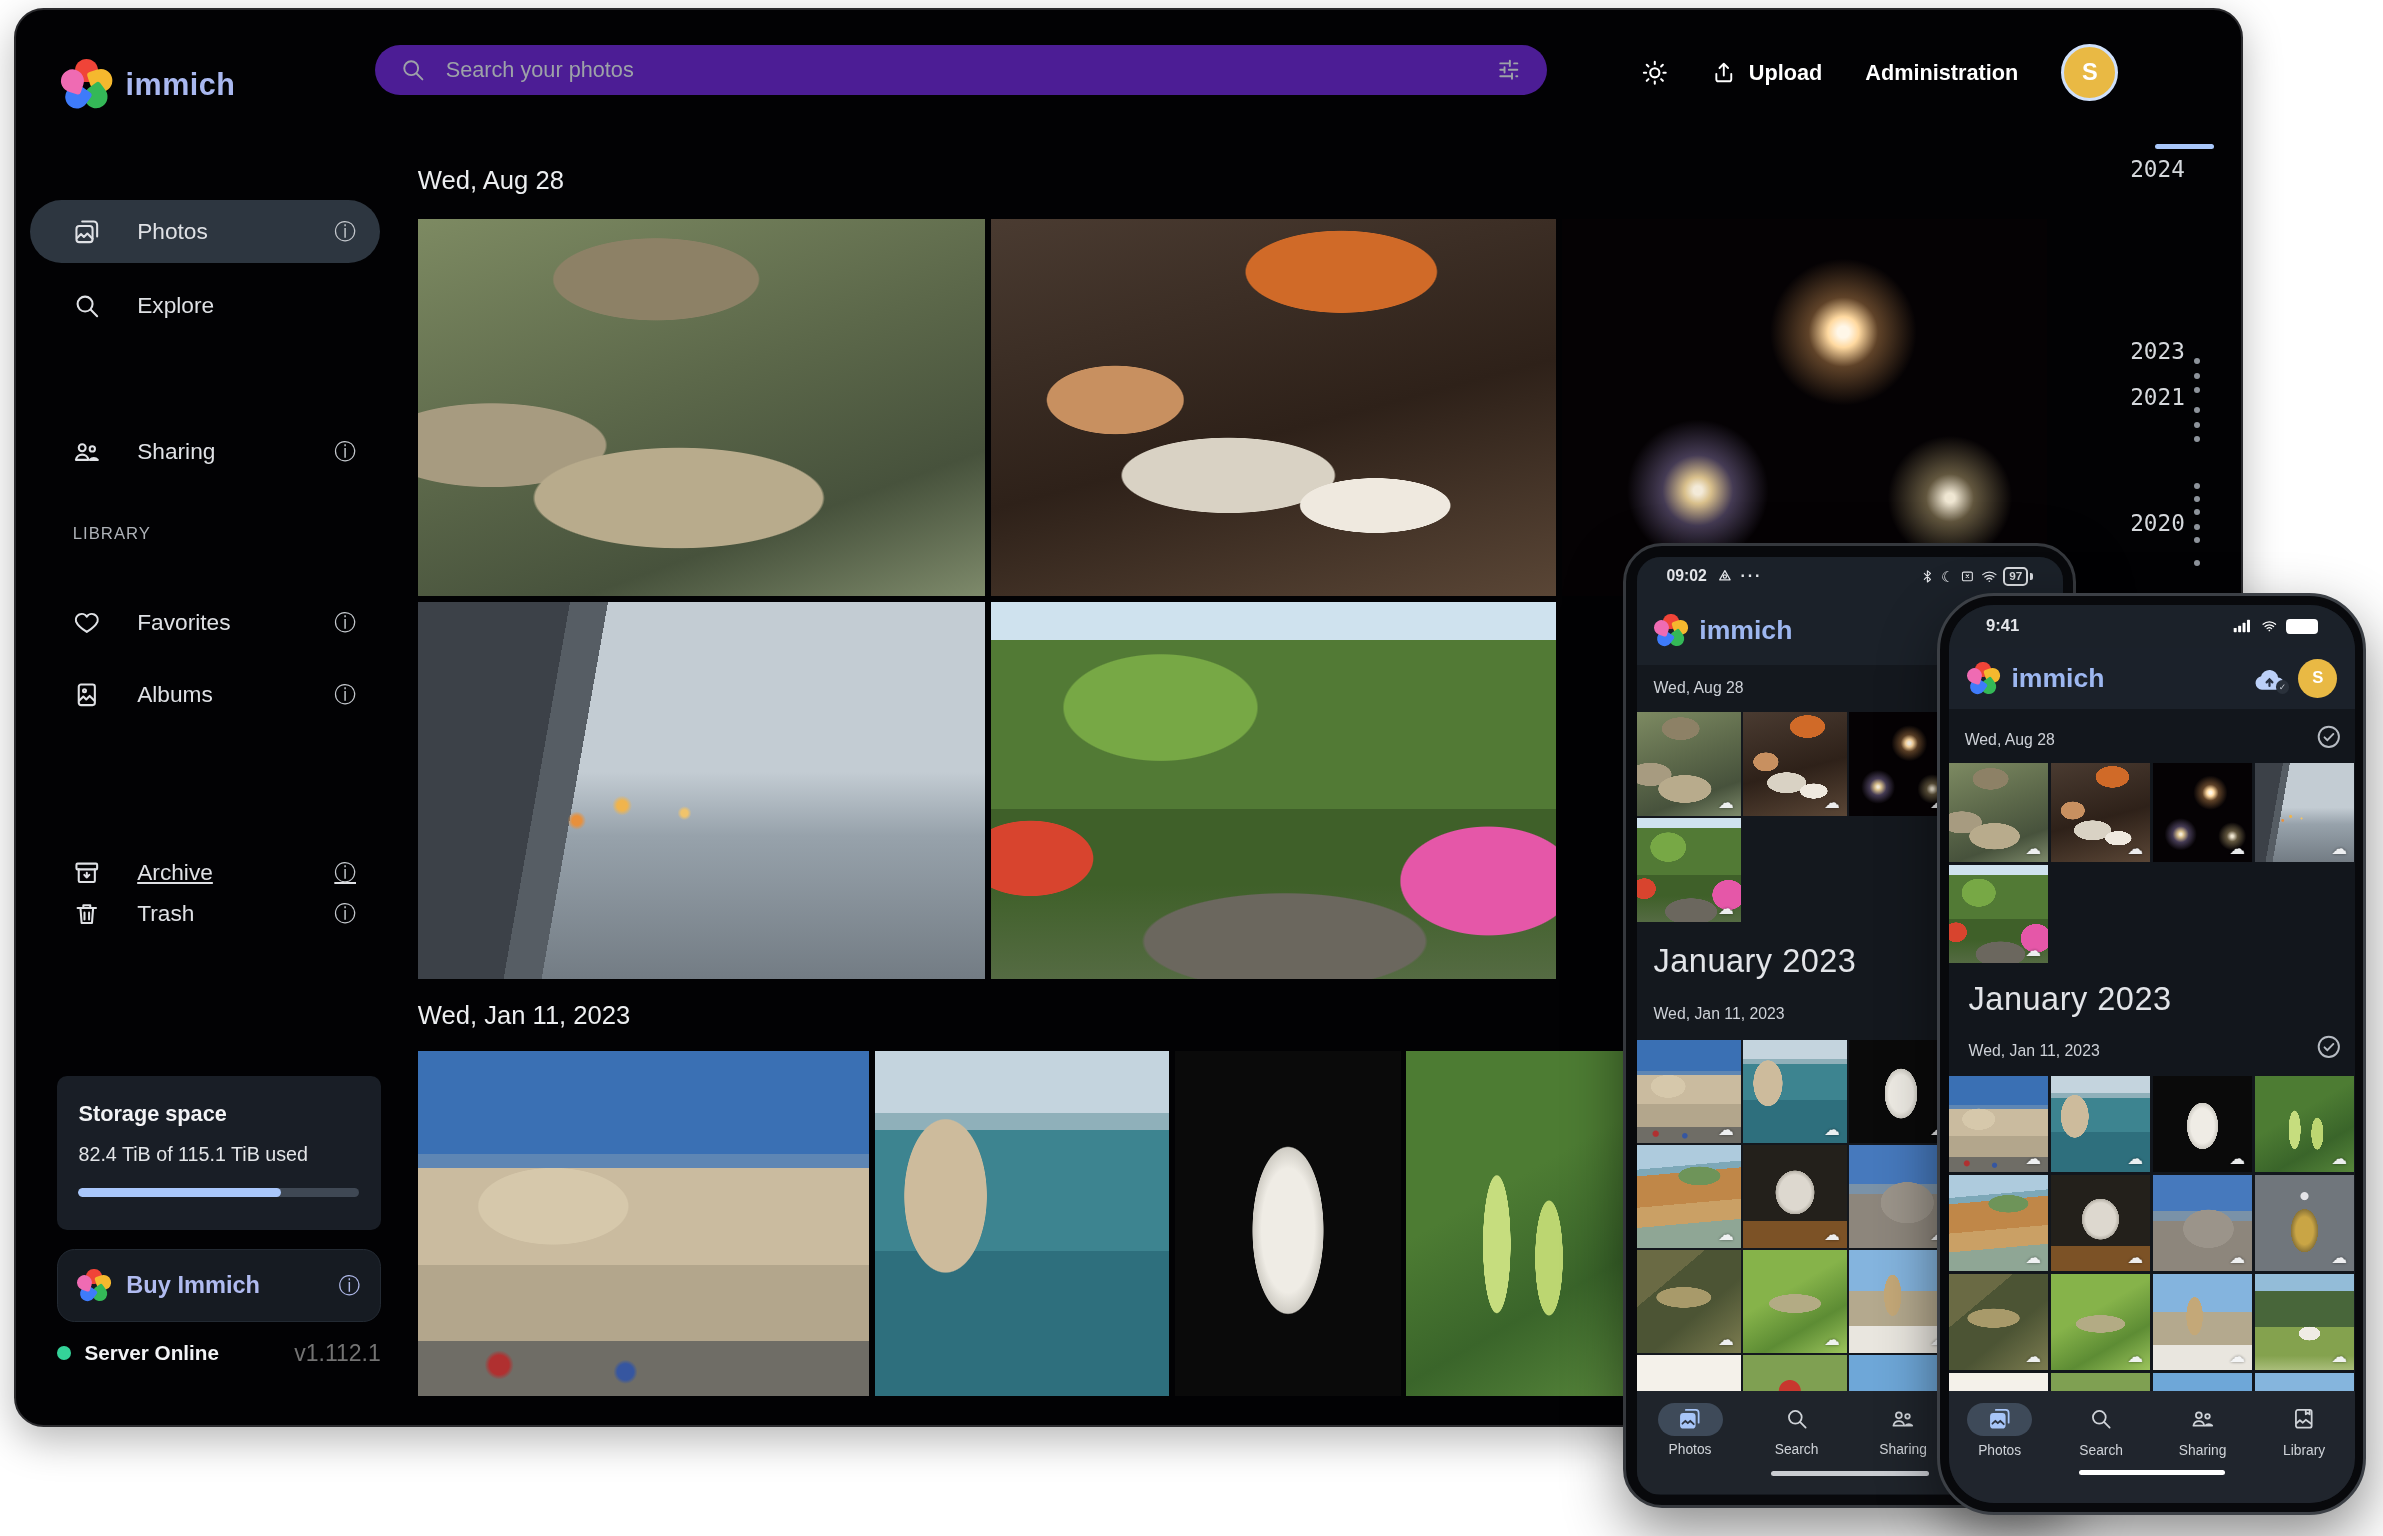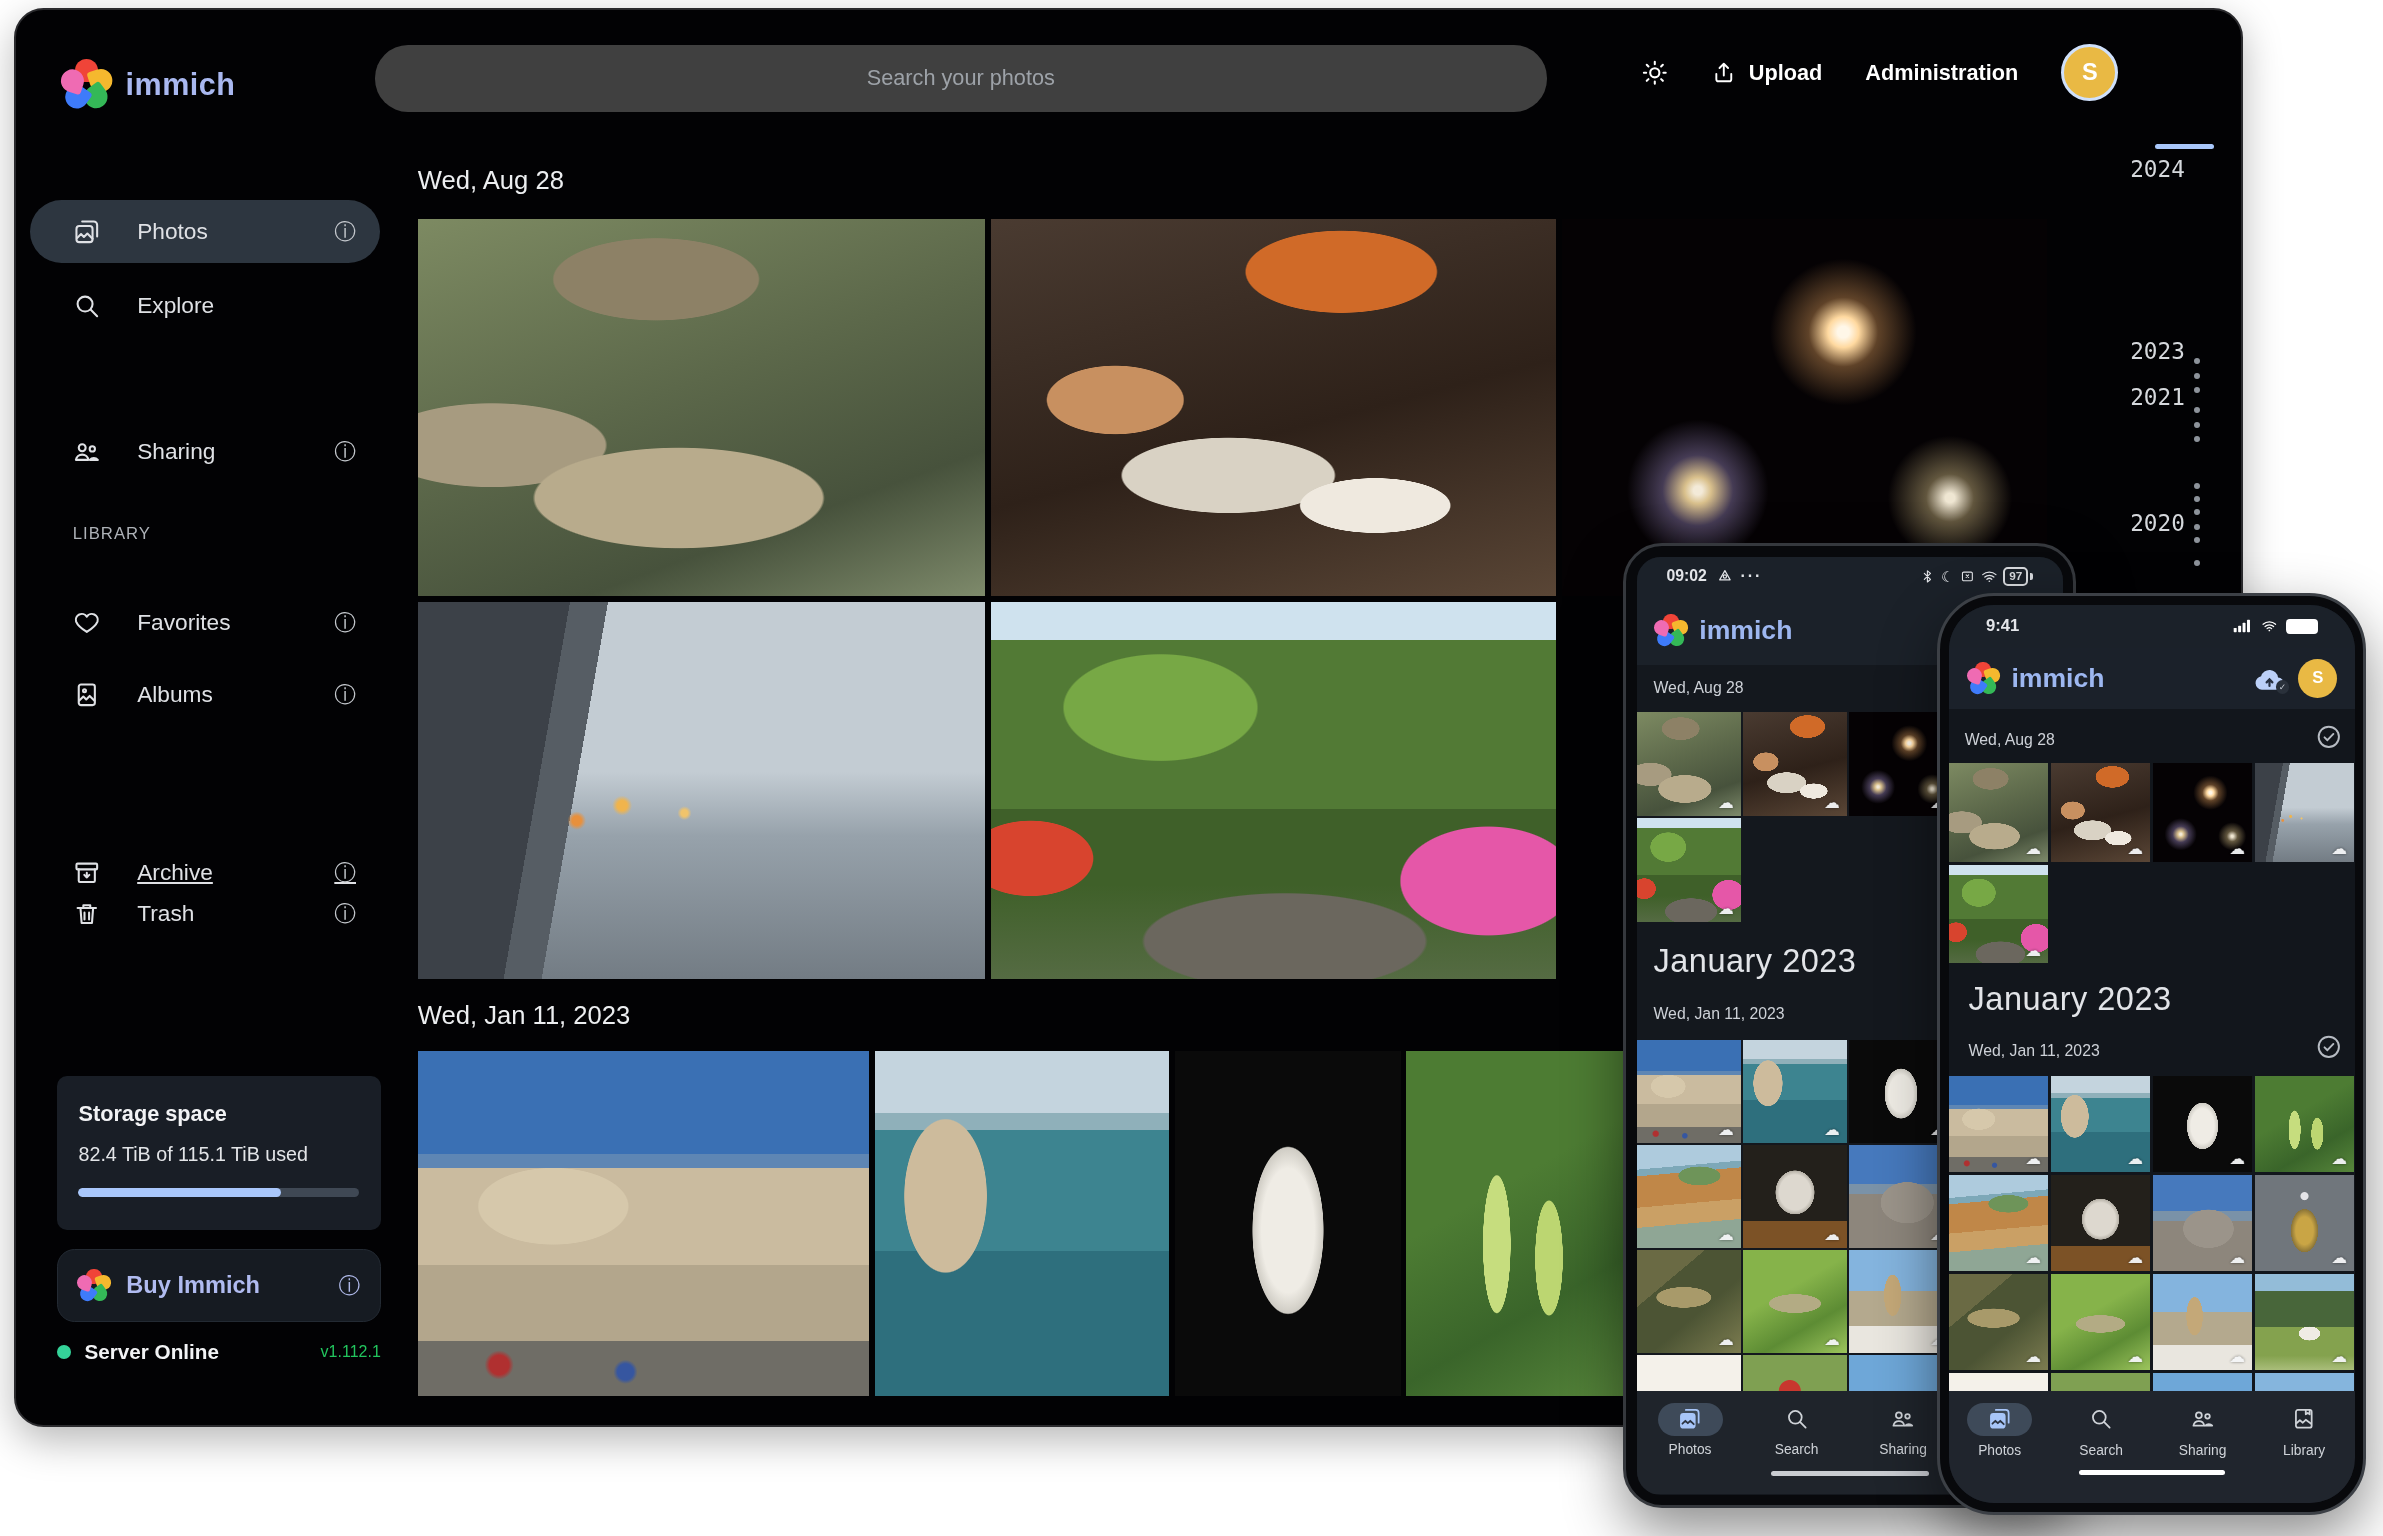--- a/index.html
+++ b/index.html
@@ -17,22 +17,22 @@
   
   .logo-wrap{position:absolute;left:45px;top:49px;display:flex;align-items:center;gap:13.8px;}
   .flower{position:relative;display:inline-block;}
   .flower i{position:absolute;width:46%;height:46%;border-radius:62% 62% 62% 18%;}
   .flower i:nth-child(1){left:27%;top:0%;  background:#f04438;transform:rotate(0deg);}
   .flower i:nth-child(2){left:55%;top:20%; background:#f5b82e;transform:rotate(72deg);}
   .flower i:nth-child(3){left:45%;top:52%; background:#34b857;transform:rotate(144deg);}
   .flower i:nth-child(4){left:9%; top:52%; background:#3e7bfa;transform:rotate(216deg);}
   .flower i:nth-child(5){left:0%; top:20%; background:#ef6bb3;transform:rotate(288deg);}
   .logo-text{font-size:30.5px;font-weight:700;color:#a9b8f0;letter-spacing:0.5px;}
-  .searchbar{position:absolute;left:359px;top:35px;width:1172px;height:67px;background:#404040;
-             border-radius:33px;display:flex;align-items:center;padding:0 25.6px;gap:19.7px;color:#9da2a8;flex-direction:column;}
+  .searchbar{position:absolute;left:359px;top:35px;width:1172px;height:50px;background:#4c1d95;
+             border-radius:33px;display:flex;align-items:center;padding:0 25.6px;gap:19.7px;color:#9da2a8;}
   .searchbar .ph-text{font-size:21.7px;}
   .searchbar .spacer{flex:1;}
   .topbar-right{position:absolute;top:0;left:1625px;height:126px;display:flex;align-items:center;gap:43px;color:#fff;}
   .top-action{display:flex;align-items:center;gap:11.8px;font-size:21.7px;font-weight:600;cursor:pointer;}
   .avatar{width:57px;height:57px;border-radius:50%;background:#e9b944;border:3px solid #cfe0fb;
           display:grid;place-items:center;font-size:23.6px;font-weight:700;color:#fff;}
 
   
   .side-item{position:absolute;left:13.8px;width:350px;height:63px;border-radius:0 31.5px 31.5px 0;
              display:flex;align-items:center;padding:0 23.6px 0 43px;gap:37px;color:#dfe1e5;cursor:pointer;}
@@ -47,21 +47,21 @@
   .storage-usage{font-size:19.7px;color:#e3e5e8;margin-top:15.8px;}
   .pbar{margin-top:21.7px;height:8.9px;border-radius:4.9px;background:#3f4854;overflow:hidden;}
   .pfill{height:100%;border-radius:4.9px;background:#a9c7fb;}
   .buy-card{position:absolute;left:41px;top:1239px;width:324px;height:73px;background:#161b22;
             border:1px solid #232a33;border-radius:17.7px;display:flex;align-items:center;padding:0 19.7px;gap:15.8px;cursor:pointer;}
   .buy-label{font-size:23.6px;font-weight:600;color:#b0bbf0;flex:1;}
   .buy-card .info{color:#aeb8e8;font-size:21.7px;}
   .server-row{position:absolute;left:41px;top:1330px;width:324px;display:flex;align-items:center;gap:13.8px;}
   .server-dot{width:13.8px;height:13.8px;border-radius:50%;background:#34d399;}
   .server-label{font-size:20.7px;font-weight:700;color:#f2f3f5;flex:1;}
-  .server-version{font-size:16px;color:#22c55e;}
+  .server-version{font-size:23px;color:#737373;}
 
   
   .sec-header{position:absolute;font-size:25.6px;font-weight:500;color:#eceef0;}
   .prow{position:absolute;display:flex;gap:5.9px;}
   .photo{position:relative;flex:none;overflow:hidden;}
   .mthumbs .photo{cursor:pointer;}
   .prow .photo{cursor:pointer;}
 
   
   .tl-year{position:absolute;right:56px;font-family:"DejaVu Sans Mono",monospace;font-size:22.7px;color:#d5d8dc;cursor:pointer;}

